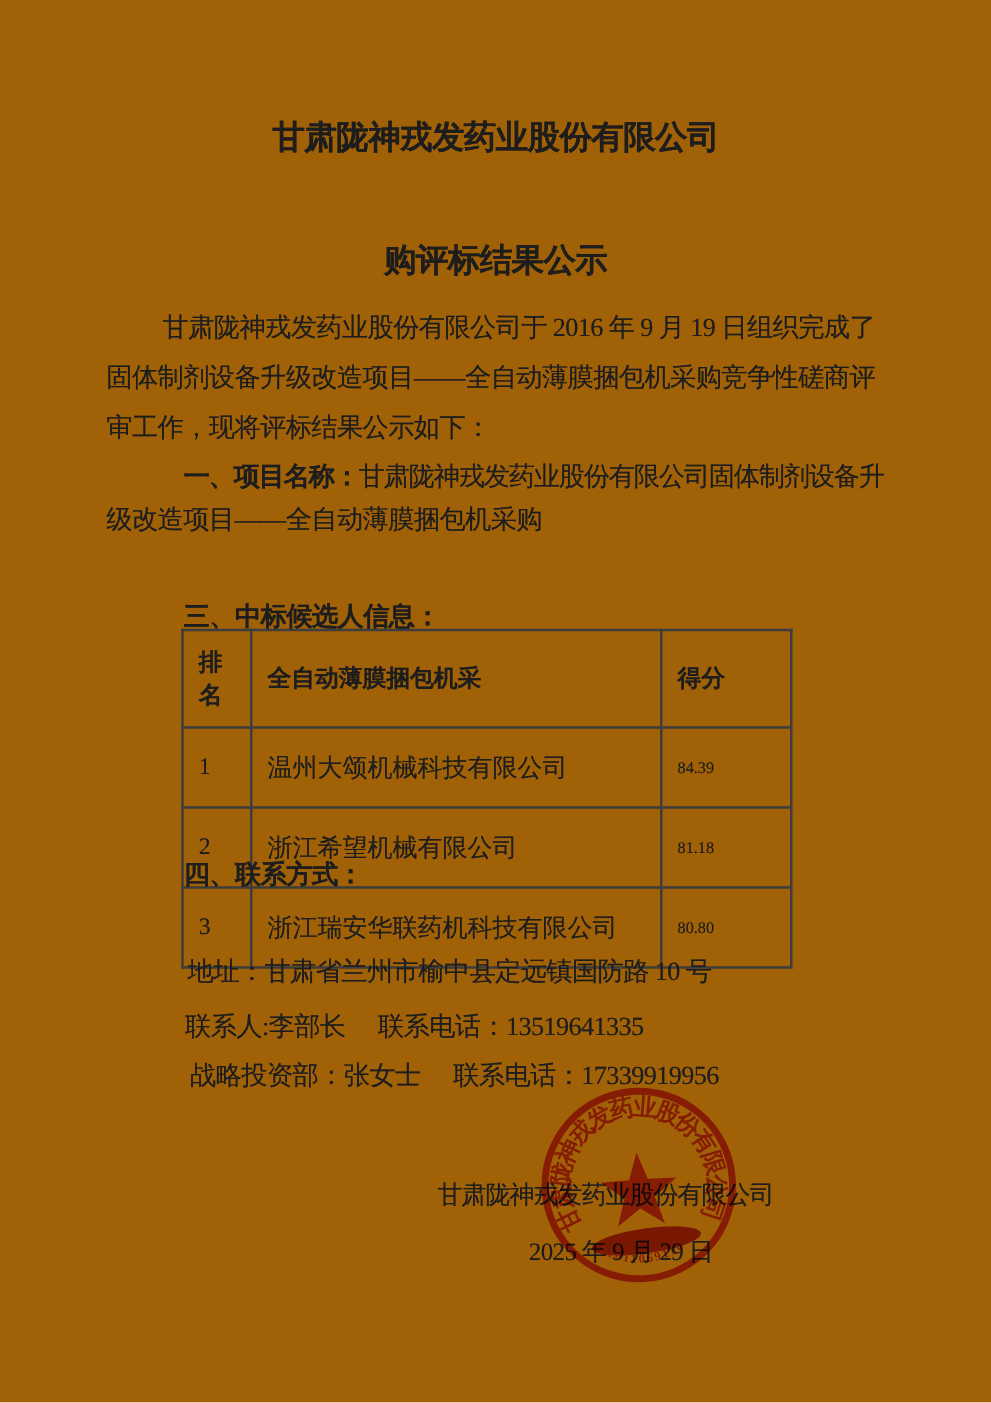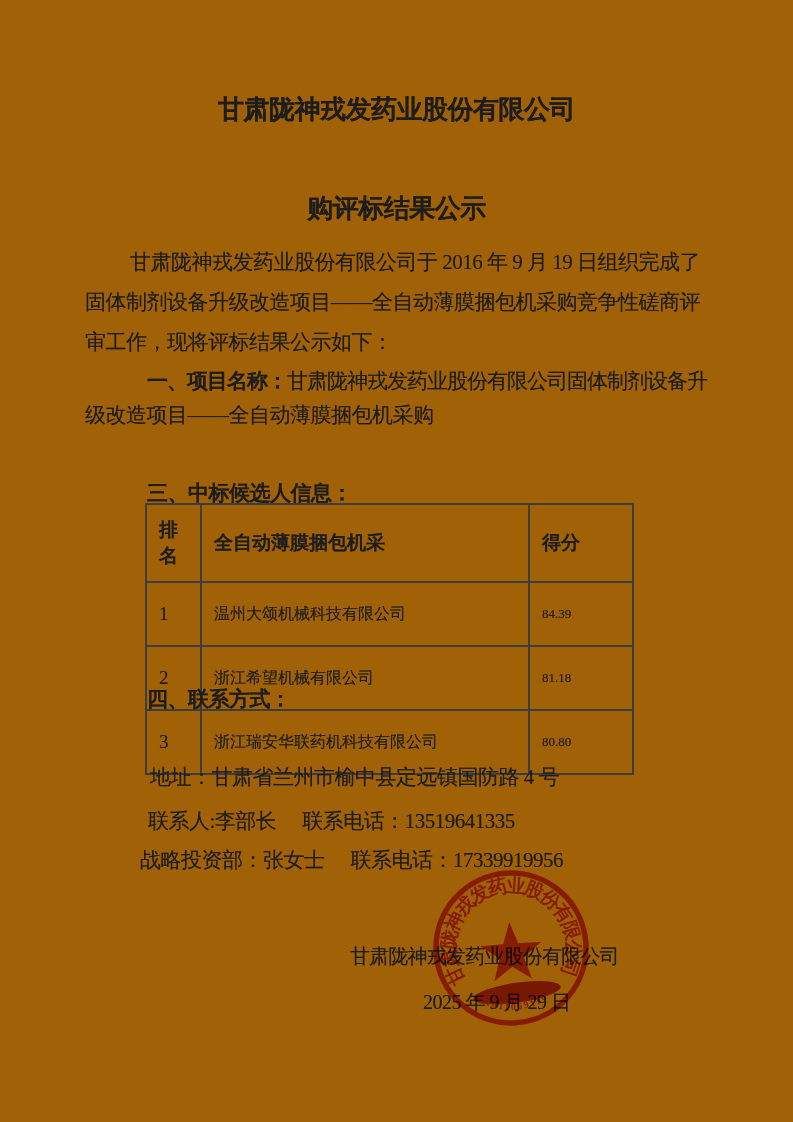--- a/index.html
+++ b/index.html
@@ -22,21 +22,21 @@
     position:absolute;left:145px;top:503px;border-collapse:collapse;table-layout:fixed;
     color:#1d1d1d;
   }
   .tbl th,.tbl td{
     border:2px solid #3d3d3d;text-align:left;vertical-align:middle;padding:12px;
     text-shadow:0 0 .4px rgba(25,25,25,.5);
   }
   .tbl th{font-size:19px;font-weight:700;height:45px;}
   .tr-data td{height:38px;}
   .td-rank{font-size:19px;}
-  .td-name{font-size:16px;}
+  .td-name{font-size:20px;}
   .td-score{font-size:13px;}
   .seal{
     position:absolute;left:429px;top:866px;
     mix-blend-mode:multiply;opacity:.93;transform:rotate(-4deg);
   }
 </style>
 </head>
 <body>
 
 <div class="page">
@@ -81,25 +81,25 @@
     <tr class="tr-data">
       <td class="td-rank">3</td>
       <td class="td-name">浙江瑞安华联药机科技有限公司</td>
       <td class="td-score">80.80</td>
     </tr>
   </tbody>
     </table>
 
   <div class="ln b" style="top:686px;left:147px">四、联系方式：</div>
 
-  <div class="ln" style="top:764px;left:150px">地址：甘肃省兰州市榆中县定远镇国防路 4 号</div>
+  <div class="ln" style="top:764px;left:150px">地址：甘肃省兰州市榆中县定远镇国防路 10 号</div>
   <div class="ln" style="top:808px;left:148px">
     <span>联系人:李部长</span><span class="gap"></span><span>联系电话：13519641335</span>
   </div>
-  <div class="ln" style="top:847px;left:140px">
+  <div class="ln" style="top:847px;left:152px">
     <span>战略投资部：张女士</span><span class="gap"></span><span>联系电话：17339919956</span>
   </div>
 
   <div class="ln" style="top:944px;left:350px;font-size:20px;letter-spacing:-0.8px">甘肃陇神戎发药业股份有限公司</div>
   <div class="ln" style="top:990px;left:423px;font-size:20px">2025 年 9 月 29 日</div>
 
   <svg class="seal" width="164" height="164" viewBox="0 0 164 164">
     <defs>
       <path id="sealArc" d="M 34.5 111.7 A 56 56 0 1 1 129.5 111.7" fill="none"></path>
       <path id="sealNum" d="M 46.4 132.8 A 62 62 0 0 0 117.6 132.8" fill="none"></path>

